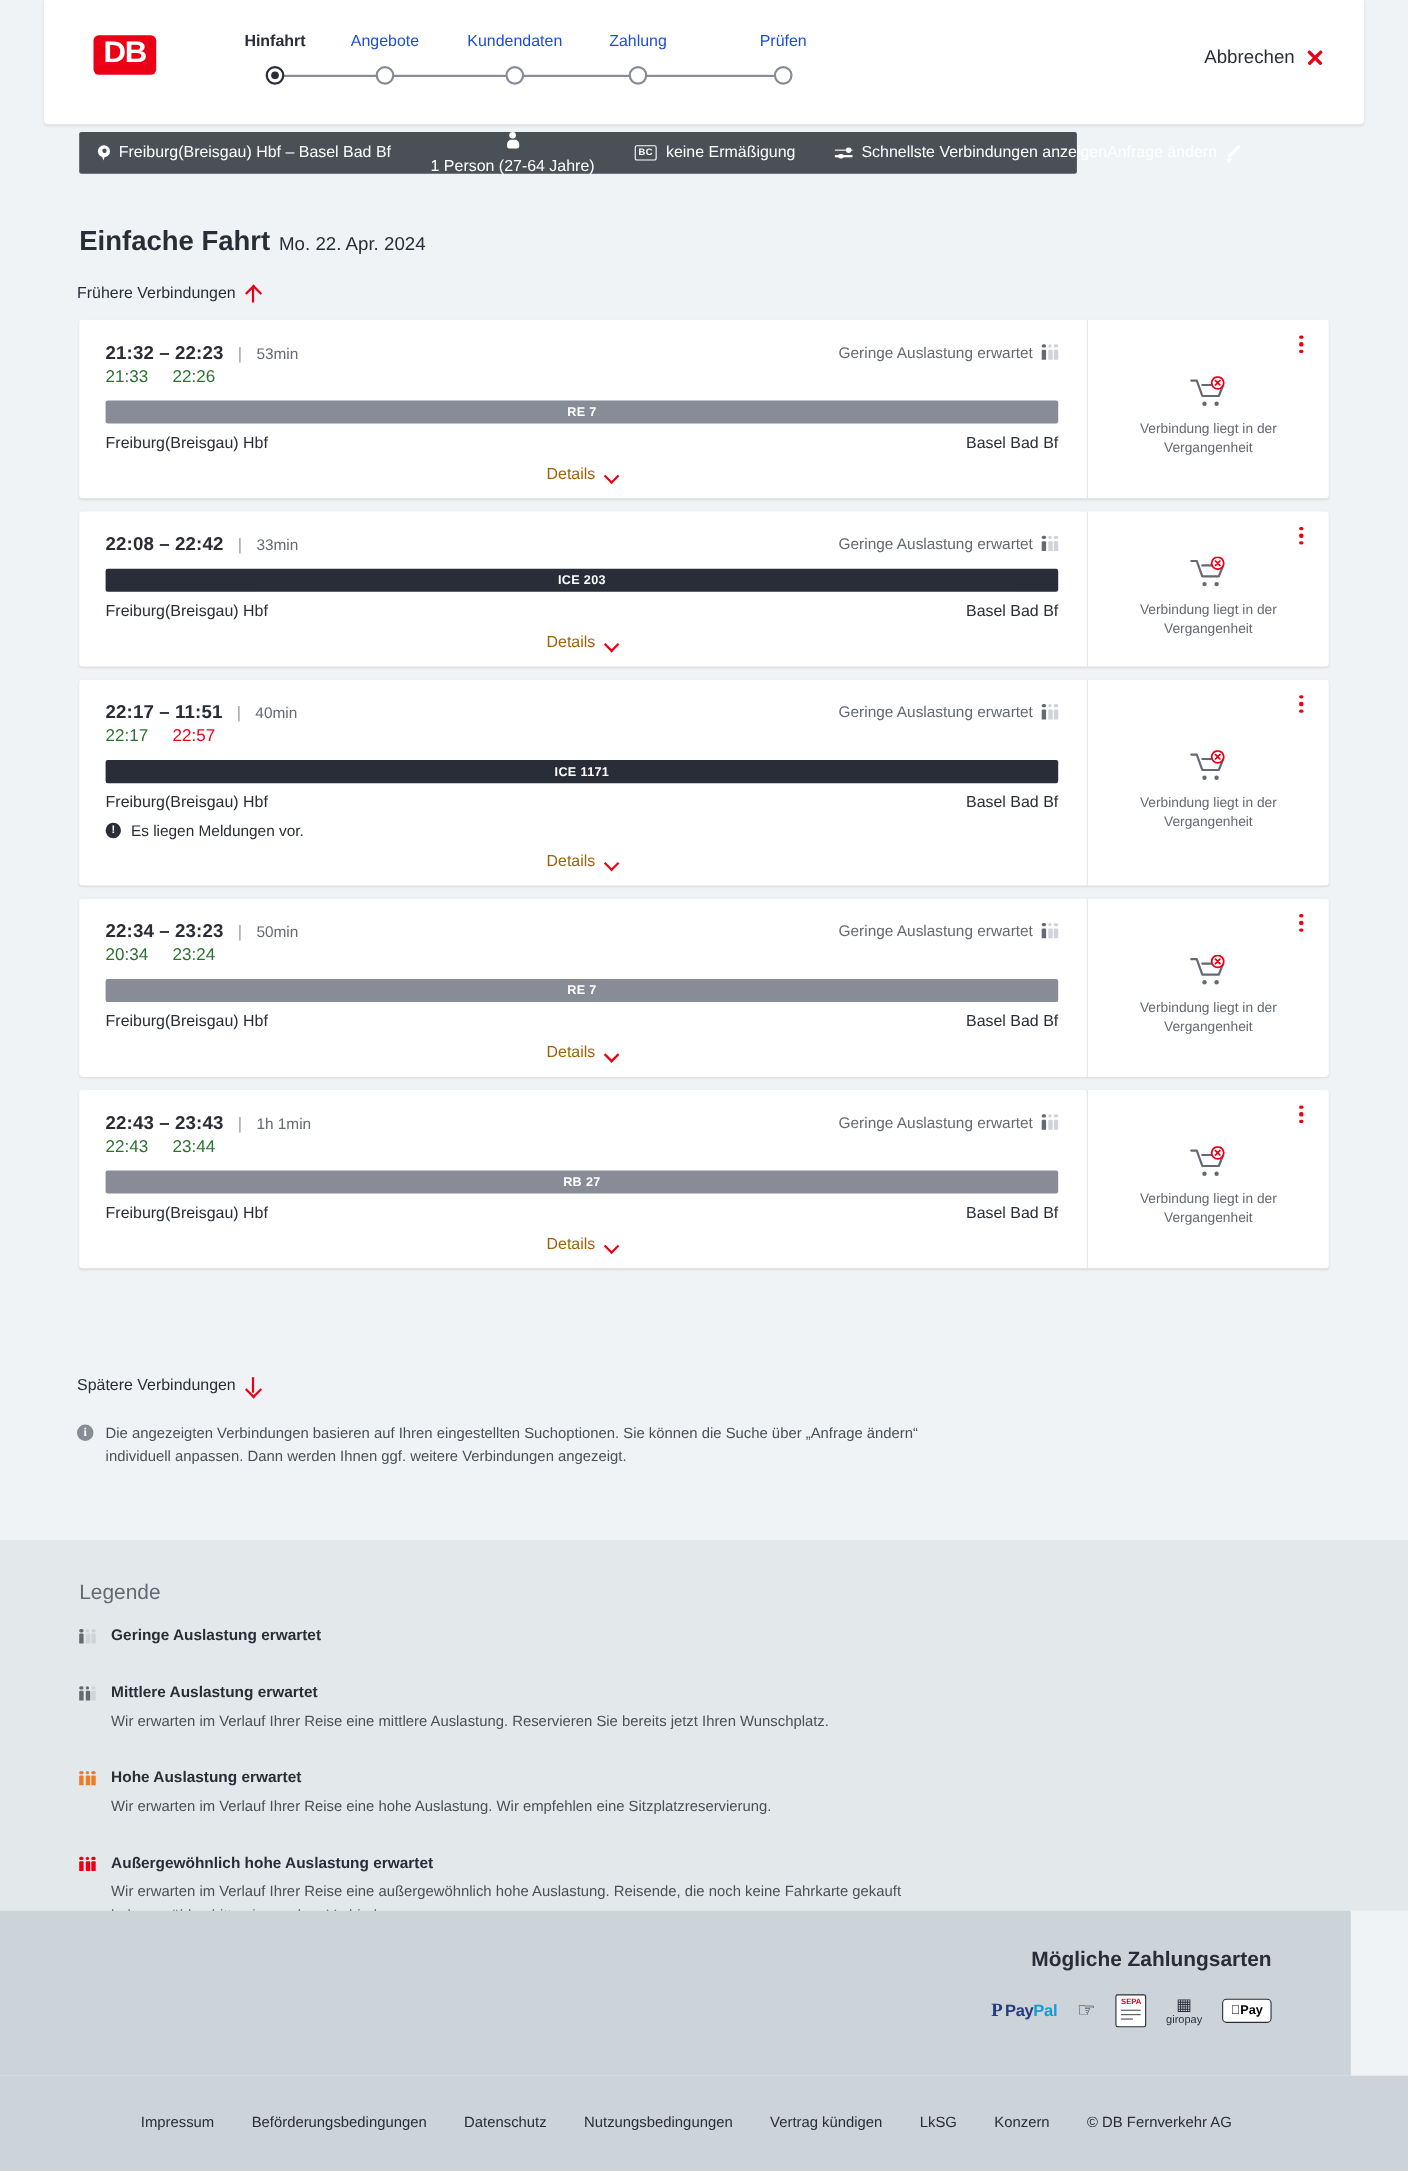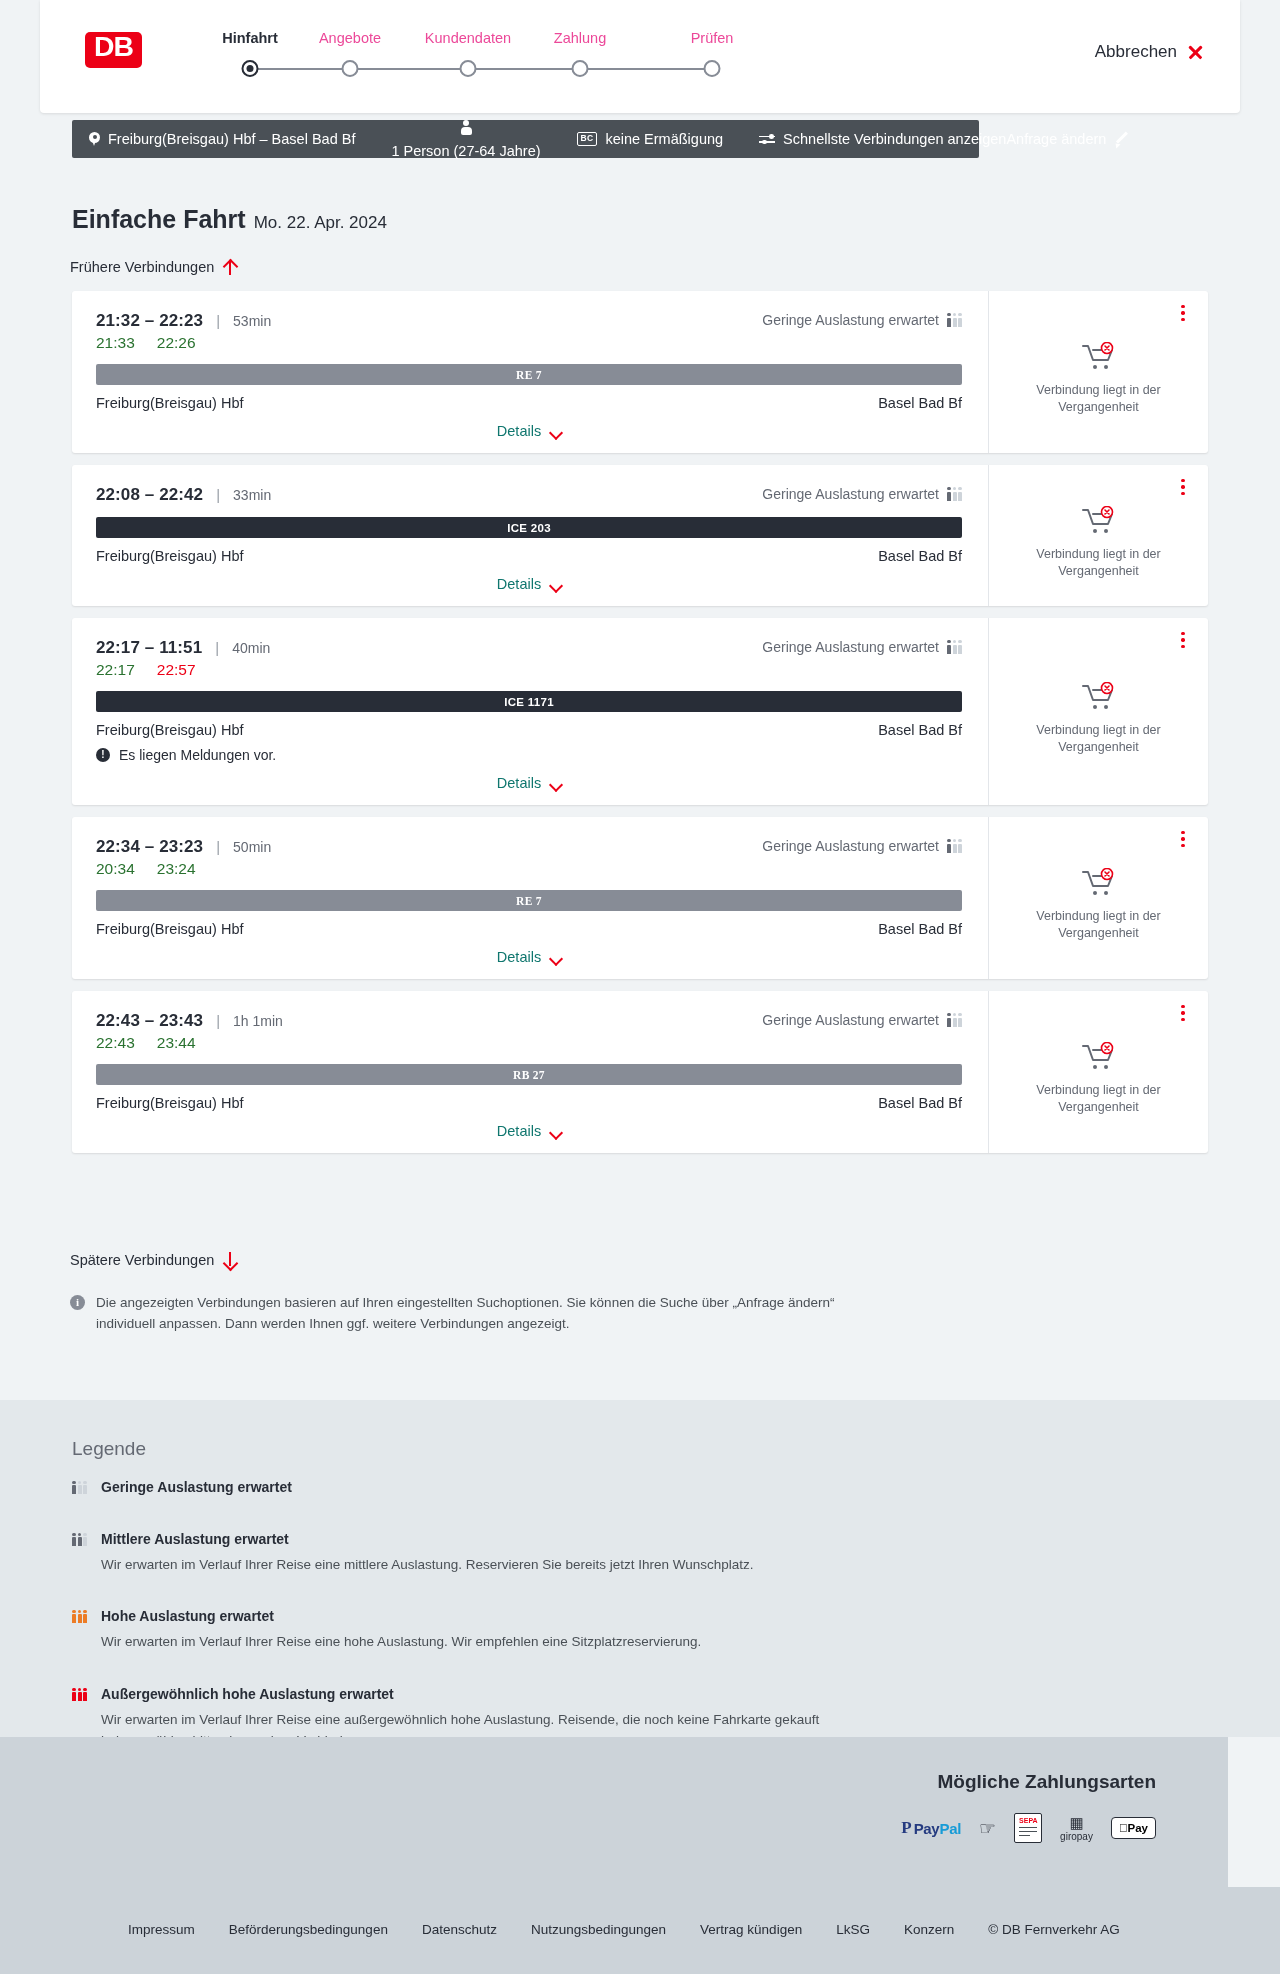--- a/index.html
+++ b/index.html
@@ -25,21 +25,21 @@
     font-weight: 700; font-size: 27px; letter-spacing: -1px;
     display: flex; align-items: flex-start; justify-content: center;
     font-family: "Liberation Sans", sans-serif;
     margin-left: 12px;
   }
   .db-logo span { display:inline-block; transform: scaleX(1.05); }
 
   .steps { position: absolute; left: 160px; top: 30px; width: 560px; }
   .steps-labels { display: flex; position: relative; height: 22px; }
   .step-label {
-    position: absolute; font-size: 14.5px; color: #ec4899; transform: translateX(-50%);
+    position: absolute; font-size: 14.5px; color: #1d4ed8; transform: translateX(-50%);
     white-space: nowrap;
   }
   .step-label.active { color: #282d37; font-weight: 700; }
   .steps-track {
     position: absolute; left: 50px; right: 48px; top: 38px; height: 2px; background: #878c96;
   }
   .step-dot {
     position: absolute; top: 30px; width: 17px; height: 17px; border-radius: 50%;
     background: #fff; border: 2px solid #878c96; transform: translateX(-50%);
   }
@@ -158,33 +158,33 @@
   .occ-ic i.f3 { height: 9px; background:#646973; }
   .occ-ic i.e  { height: 9px; background:#ced4da; }
   .occ-ic.orange i.f1, .occ-ic.orange i.f2, .occ-ic.orange i.f3 { background:#ec7c26; }
   .occ-ic.red i.f1, .occ-ic.red i.f2, .occ-ic.red i.f3 { background:#ec0016; }
 
   .train-bar {
     margin-top: 12px; height: 21px; border-radius: 2px; color: #fff;
     display: flex; align-items: center; justify-content: center;
     font-size: 11.5px; font-weight: 700; letter-spacing: .3px;
   }
-  .train-bar.re { background: #878c96; font-family: Liberation Serif, serif; }
+  .train-bar.re { background: #878c96; }
   .train-bar.ice { background: #282d37; }
 
   .row-stations { margin-top: 10px; display: flex; justify-content: space-between; font-size: 14.5px; }
   .msg { margin-top: 9px; display: flex; align-items: center; gap: 9px; font-size: 14px; }
   .excl {
     width: 14px; height: 14px; border-radius: 50%; background: #282d37; color: #fff;
     font-size: 10px; font-weight: 700; display: flex; align-items: center; justify-content: center;
     line-height: 1; flex: 0 0 14px;
   }
   .details-row { margin-top: 12px; display: flex; justify-content: center; }
   .details-btn {
-    display: inline-flex; align-items: center; gap: 9px; font-size: 14.5px; color: #0f766e;
+    display: inline-flex; align-items: center; gap: 9px; font-size: 14.5px; color: #a16207;
     cursor: pointer;
   }
   .chev-dn {
     width: 11px; height: 7px; position: relative; display:inline-block;
   }
   .chev-dn::before {
     content:""; position:absolute; left:1px; top:0; width:8px; height:8px;
     border-right:2px solid #ec0016; border-bottom:2px solid #ec0016; transform: rotate(45deg);
   }
   .kebab {

